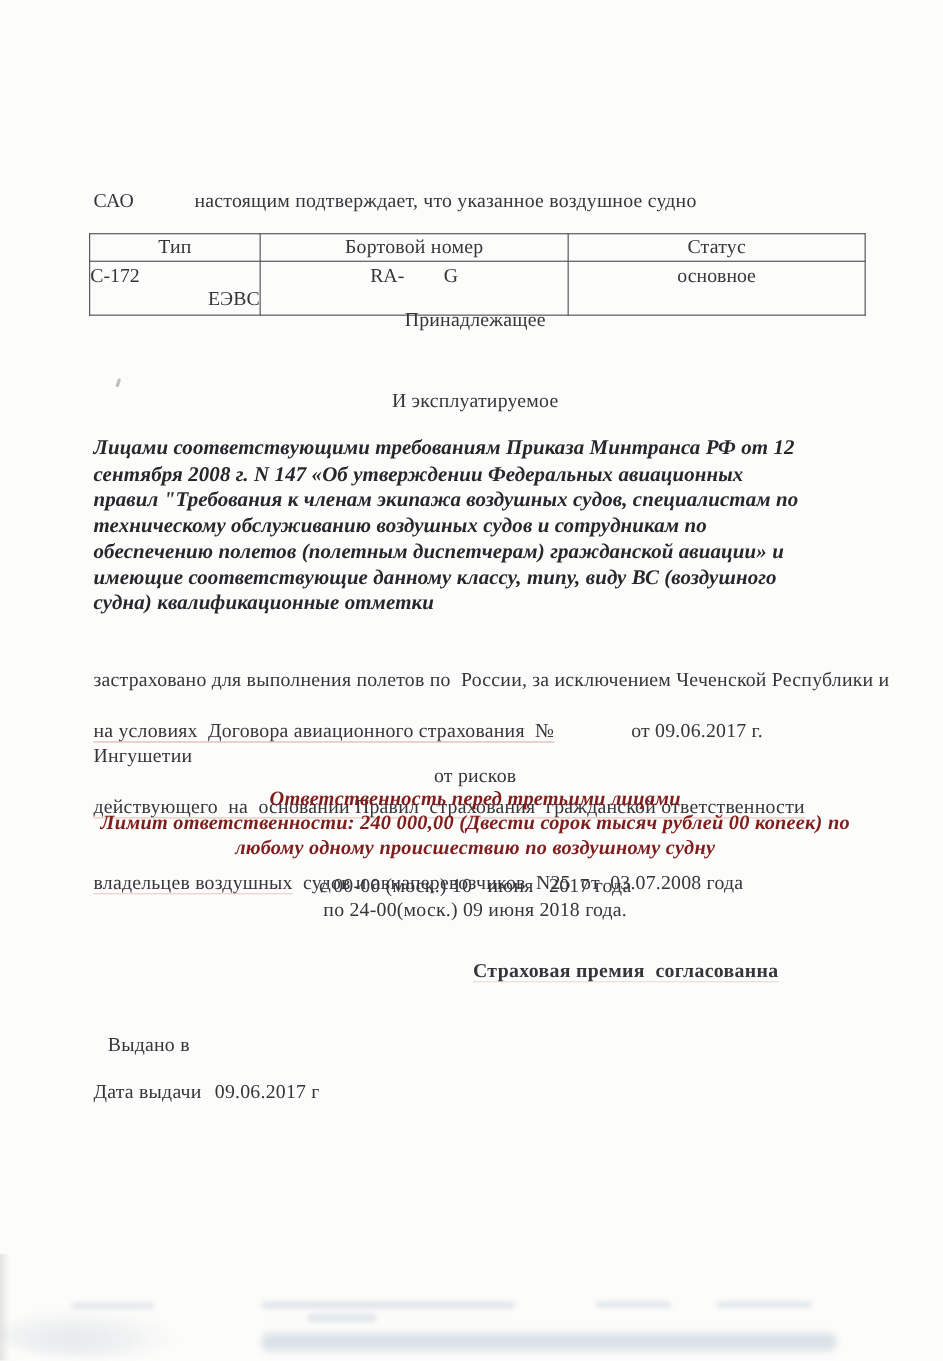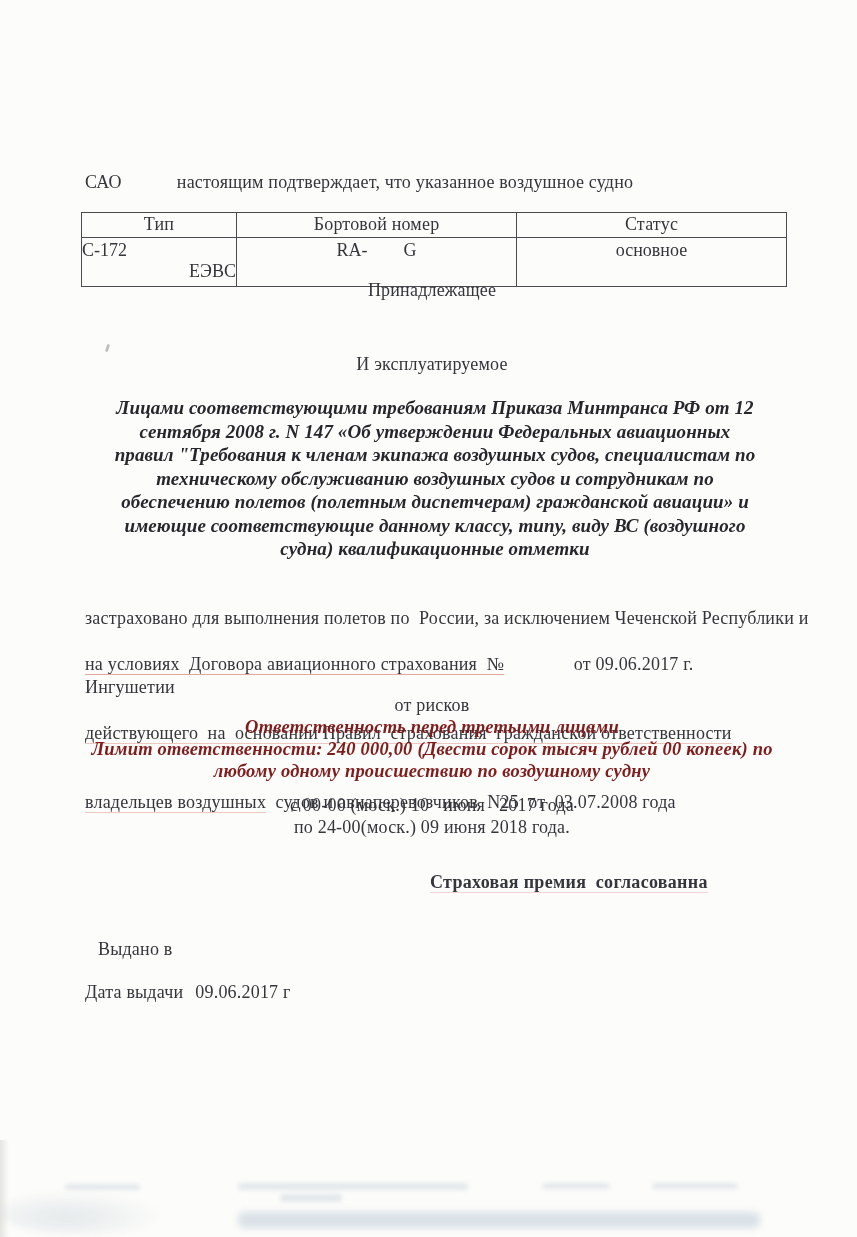--- a/index.html
+++ b/index.html
@@ -30,21 +30,21 @@
   .type-l1{text-align:left;}
   .type-l2{text-align:right;padding-left:5px;}
   .board-val{text-align:center;white-space:pre;}
   .status-val{text-align:center;}
   
   .belonging{top:279px;left:81px;width:702px;}
   .operated{top:353px;left:81px;width:702px;}
   
   .crew{top:396px;left:85px;width:700px;font-weight:bold;font-style:italic;
         font-size:19px;line-height:23.5px;color:#26262c;letter-spacing:.1px;}
-  .crew div{white-space:nowrap;text-align:center;}
+  .crew div{white-space:nowrap;text-align:left;}
   
   .insured{top:561px;left:85px;width:705px;}
   
   .contract{top:607px;left:85px;width:705px;}
   .u-red{border-bottom:1px solid rgba(195,65,45,.45);}
   .u-red-faint{border-bottom:1px solid rgba(195,65,45,.28);}
   .contract .date{display:inline-block;margin-left:70px;}
   
   .risks{top:694px;left:81px;width:702px;line-height:22px;}
   .risks .bi{font-weight:bold;font-style:italic;font-size:18.5px;color:#7f1d1d;}

